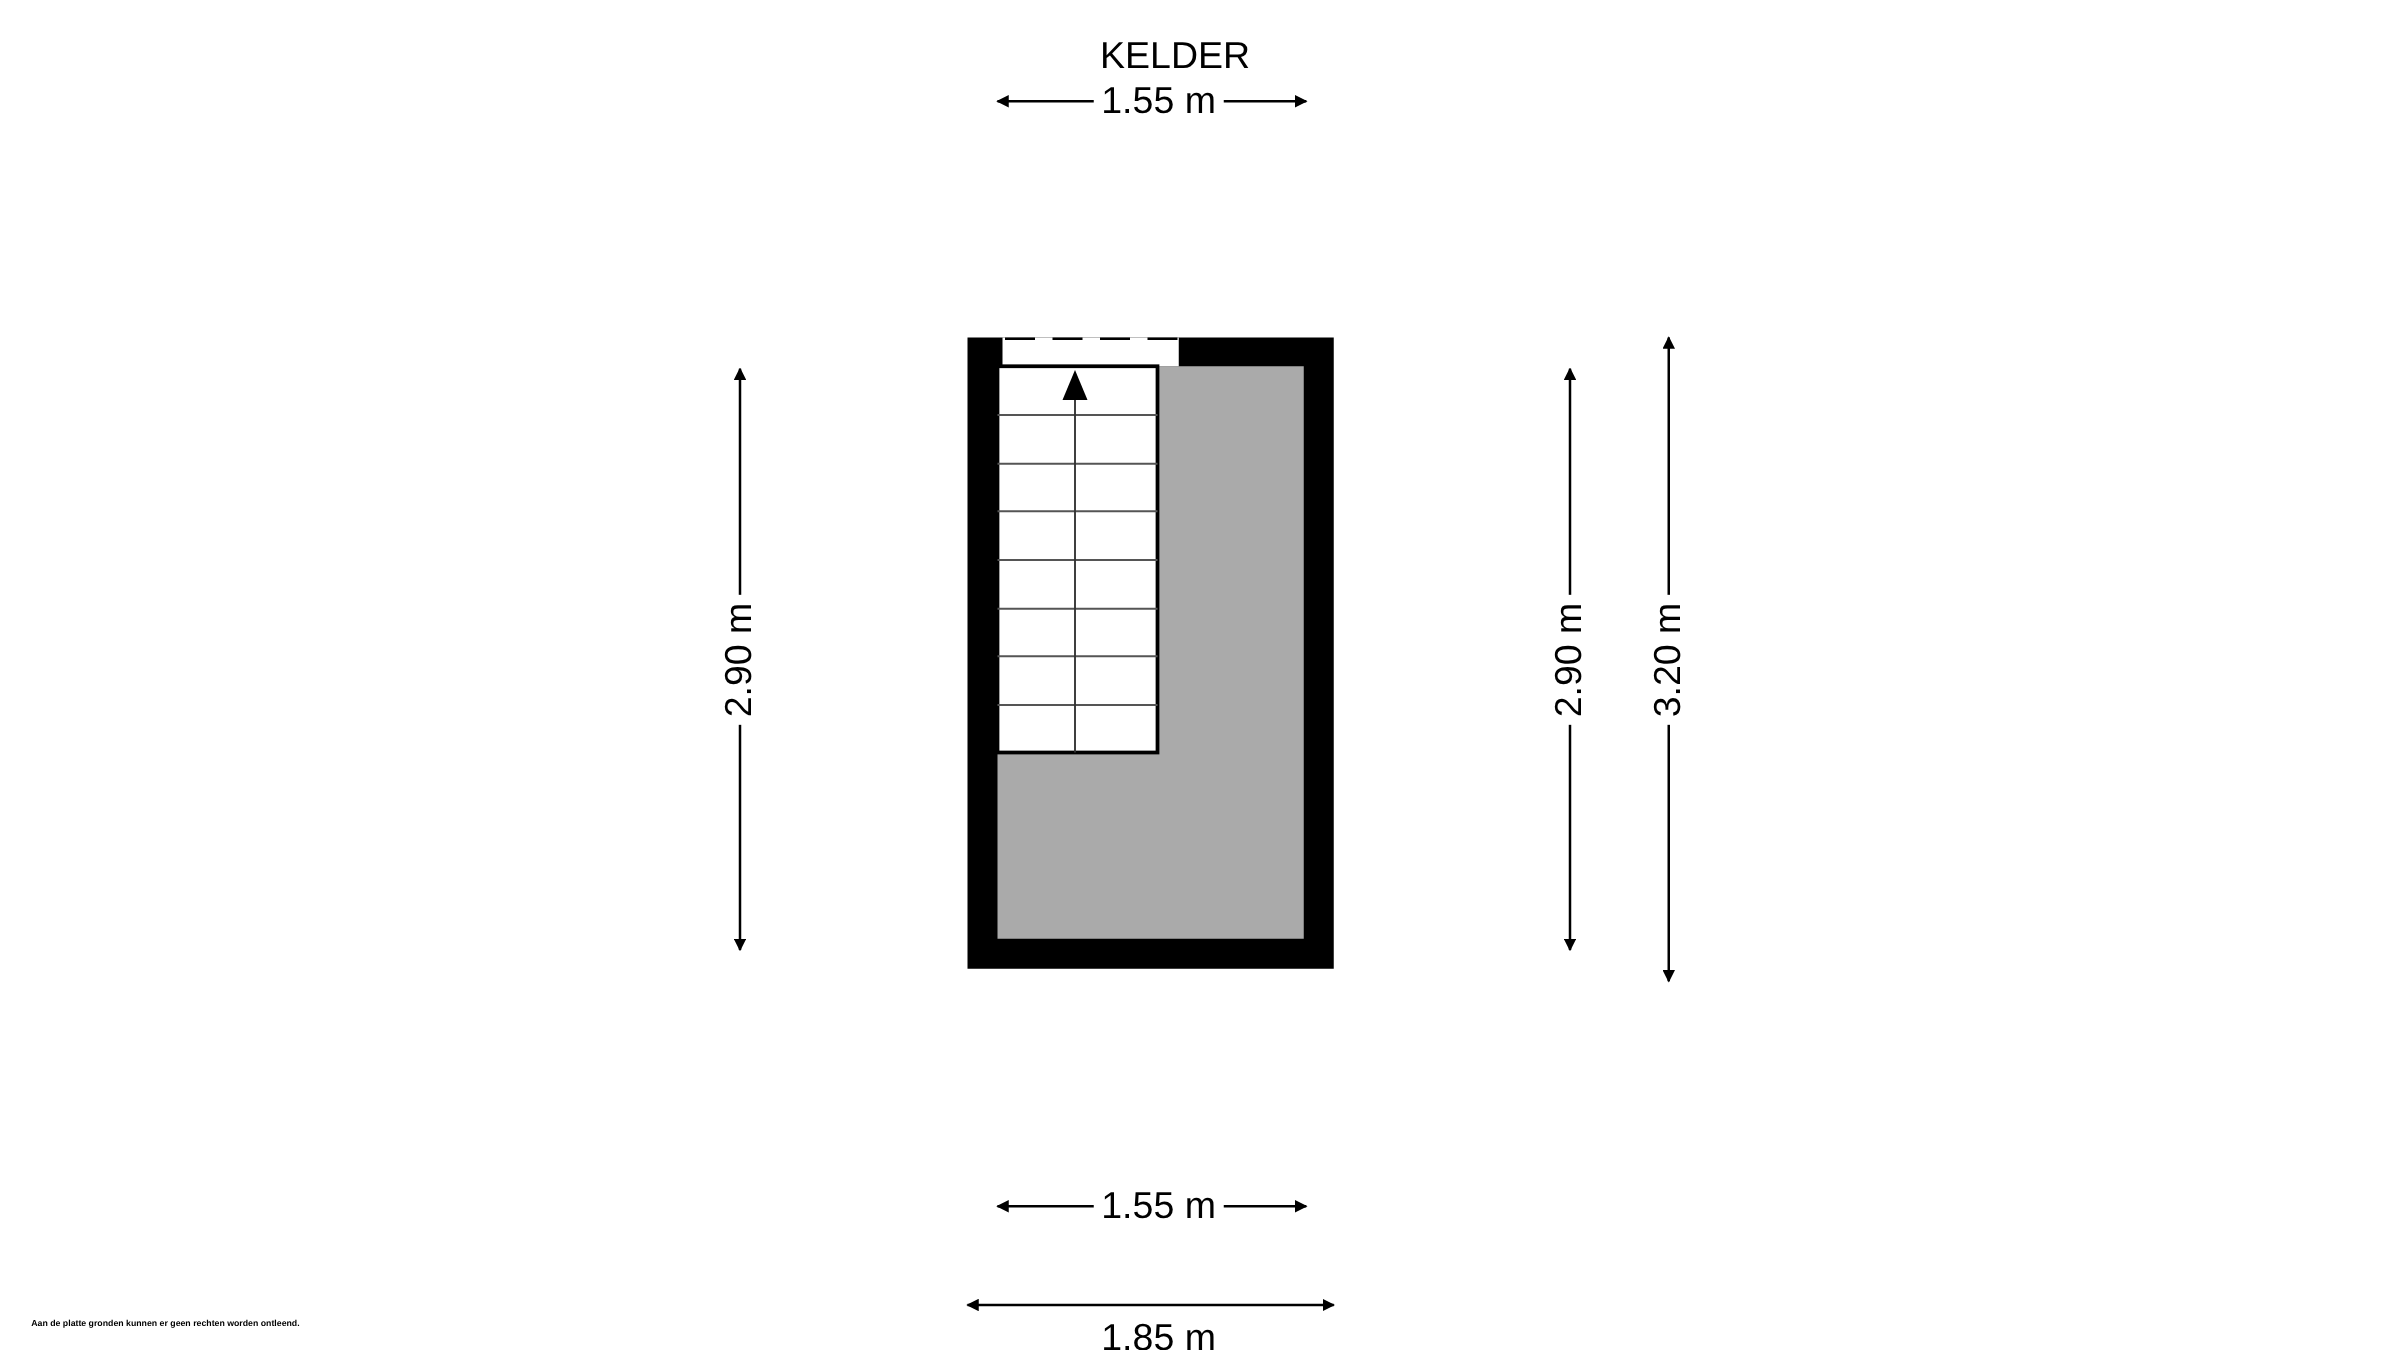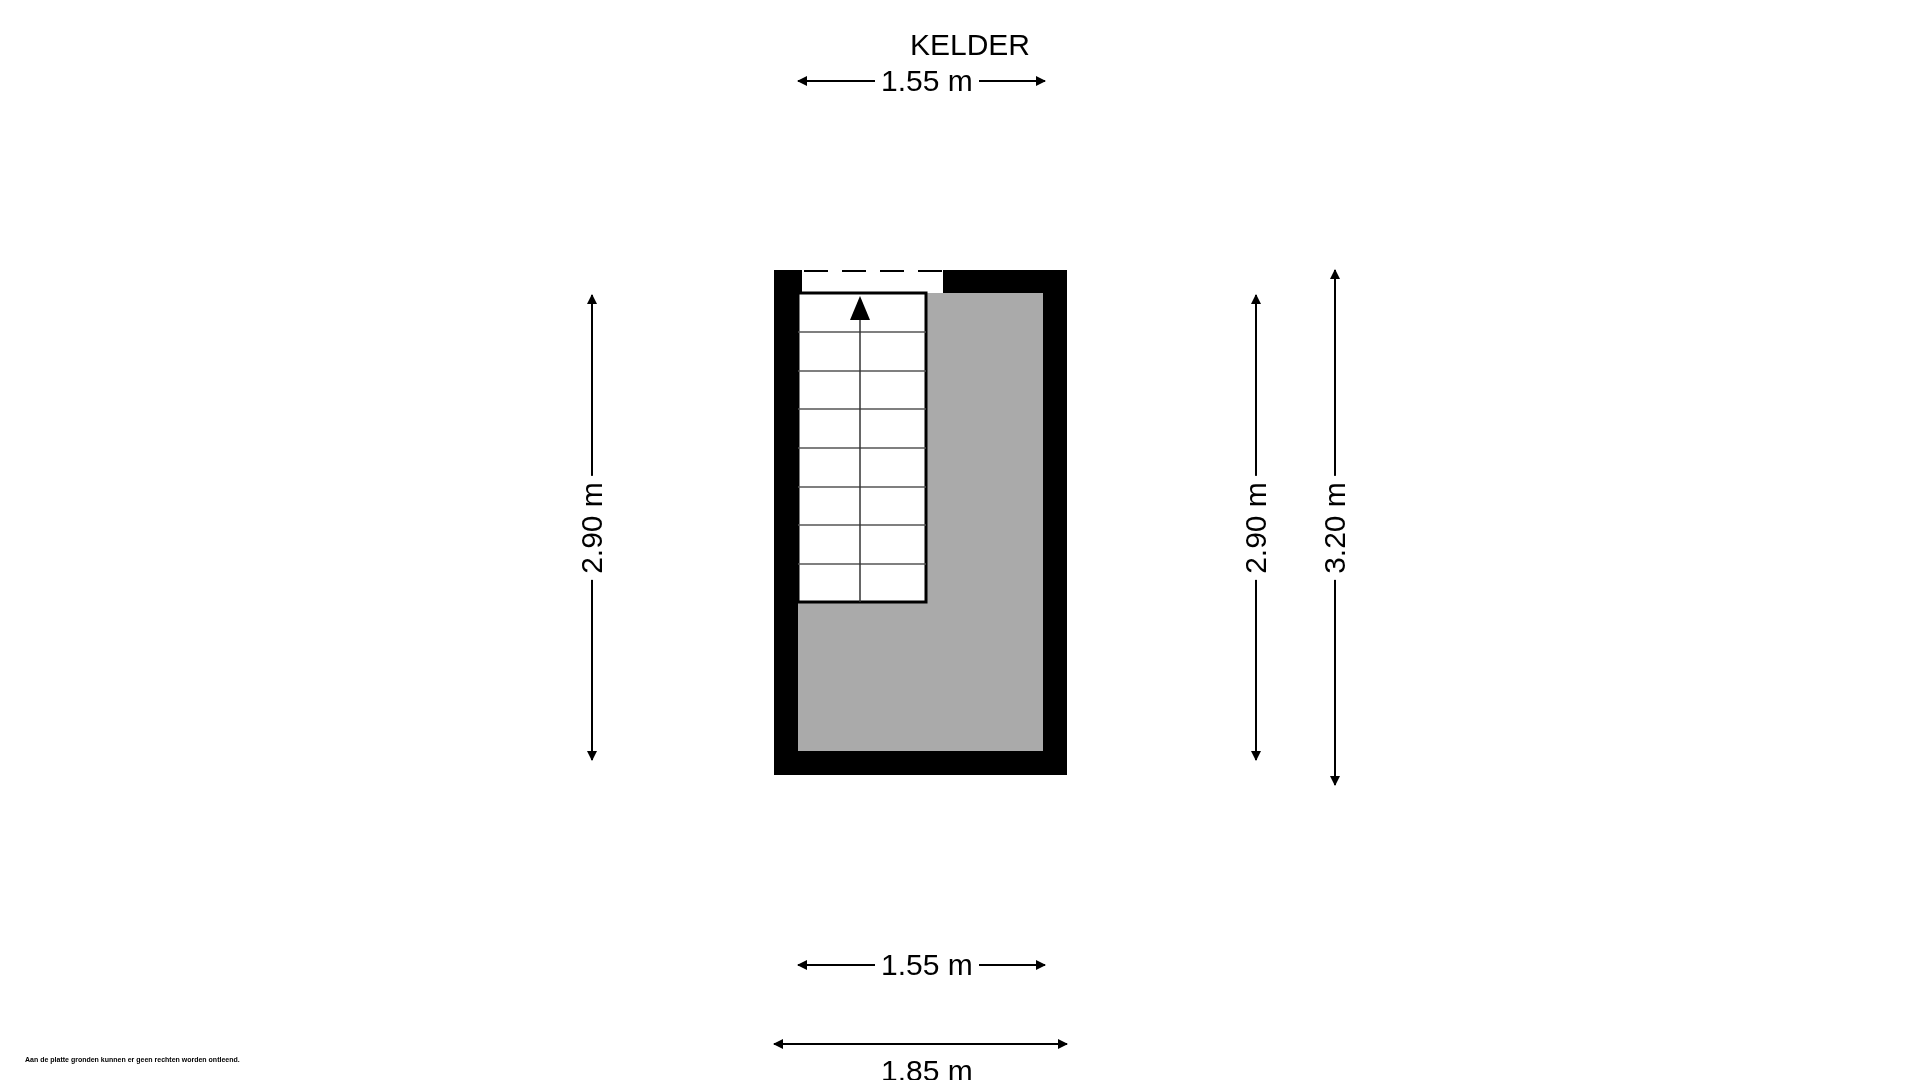--- a/index.html
+++ b/index.html
@@ -1,19 +1,19 @@
 <!DOCTYPE html>
 <html><head>
 <meta charset="utf-8">
 <style>
   html, body { margin:0; padding:0; background:#ffffff; }
   body { width:1920px; height:1080px; position:relative; overflow:hidden;
          font-family:"Liberation Sans", sans-serif; color:#000; }
   .abs { position:absolute; }
-  .title { left:880px; top:28px; width:180px; text-align:center; font-size:30px; line-height:34px; }
+  .title { left:880px; top:28px; width:180px; font-size:30px; line-height:34px; }
   .dim-label { font-size:30px; line-height:34px; background:#fff; padding:0 6px; white-space:nowrap; }
   .footer { left:25px; top:1056px; font-size:7px; font-weight:bold; }
   svg { position:absolute; left:0; top:0; }
 </style>
 </head>
 <body>
 
 <svg width="1920" height="1080" viewBox="0 0 1920 1080">
   <defs>
     <marker id="ah" viewBox="0 0 10 10" refX="9" refY="5" markerWidth="10" markerHeight="10" orient="auto-start-reverse" markerUnits="userSpaceOnUse">

